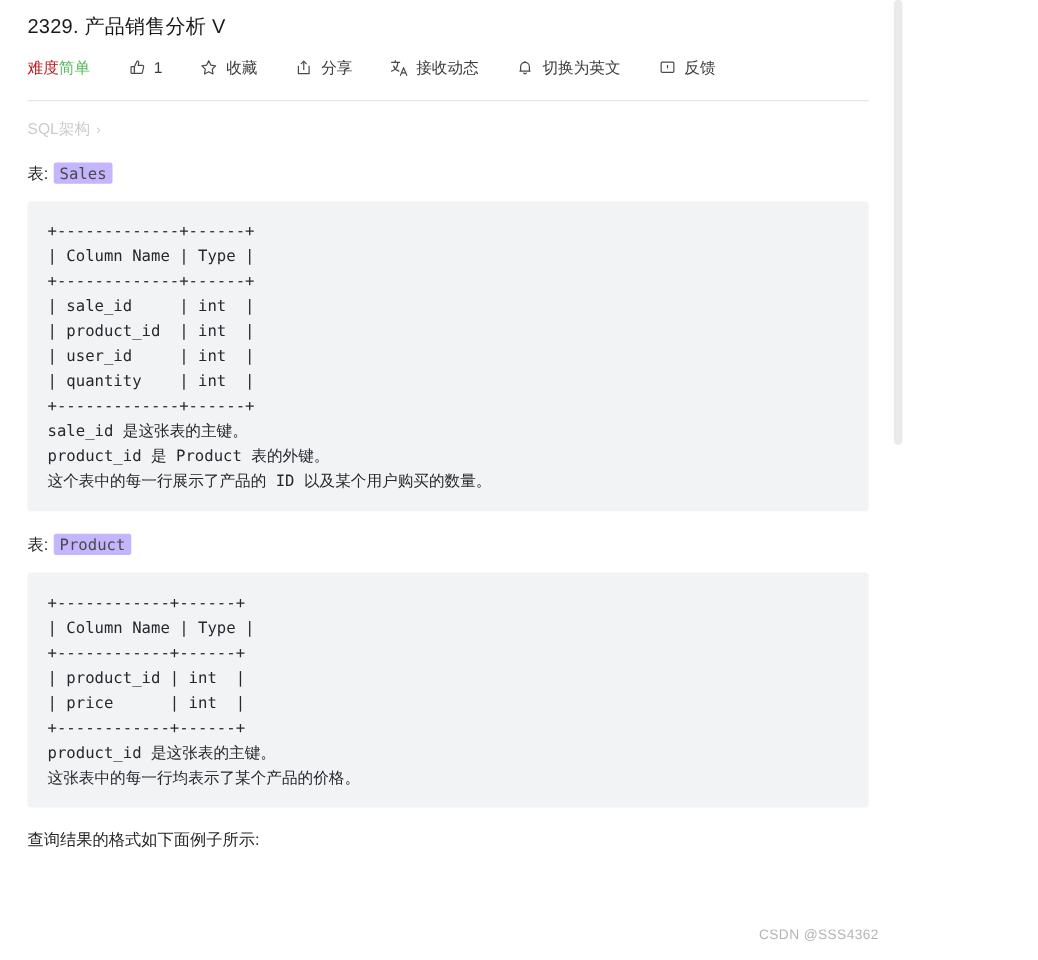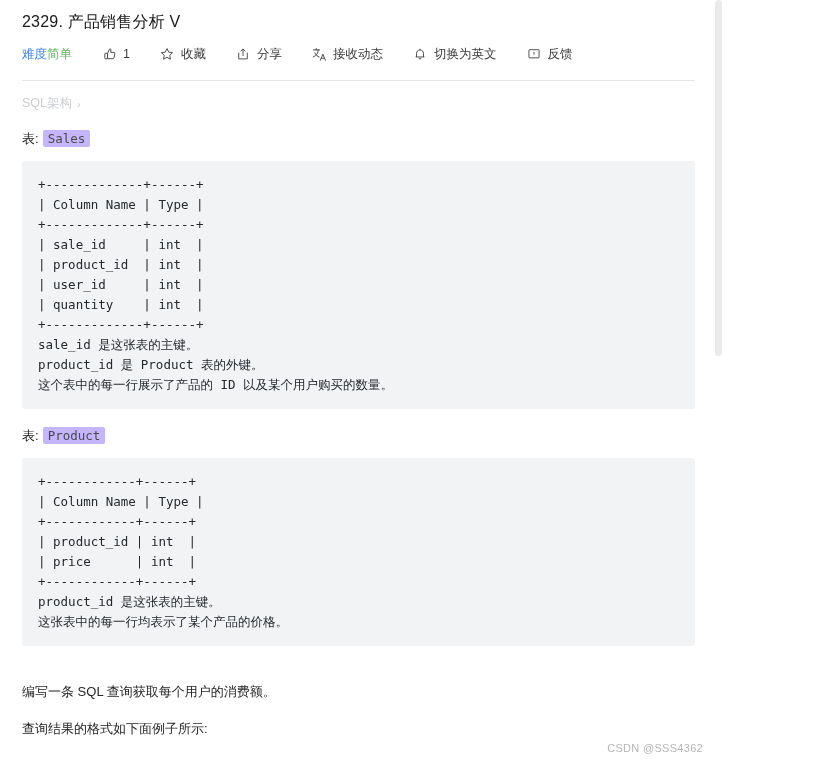--- a/index.html
+++ b/index.html
@@ -43,21 +43,21 @@
     height: 20px;
     font-size: 12.5px;
     color: #3c3c3c;
   }
   .toolbar-group {
     display: flex;
     align-items: center;
     white-space: nowrap;
   }
   .tb-label {
-    color: #3b82f6;
+    color: #b91c1c;
     font-size: 12.5px;
     font-family: Liberation Serif, serif;
   }
   .tb-diff-value {
     color: #5cb85c;
     font-size: 12.5px;
     margin-left: 0;
   }
   .tb-item {
     display: flex;
@@ -287,21 +287,20 @@
   </div>
   <div class="code-block">+------------+------+
 | Column Name | Type |
 +------------+------+
 | product_id | int  |
 | price      | int  |
 +------------+------+
 product_id 是这张表的主键。
 这张表中的每一行均表示了某个产品的价格。</div>
 
-  <div class="para p1">编写一条 SQL 查询获取每个用户的消费额。</div>
 
 
   <div class="para p3">查询结果的格式如下面例子所示:</div>
 
   <div class="watermark">CSDN @SSS4362</div>
 
   <div class="scrollbar-track">
     <div class="scrollbar-thumb"></div>
   </div>
 

